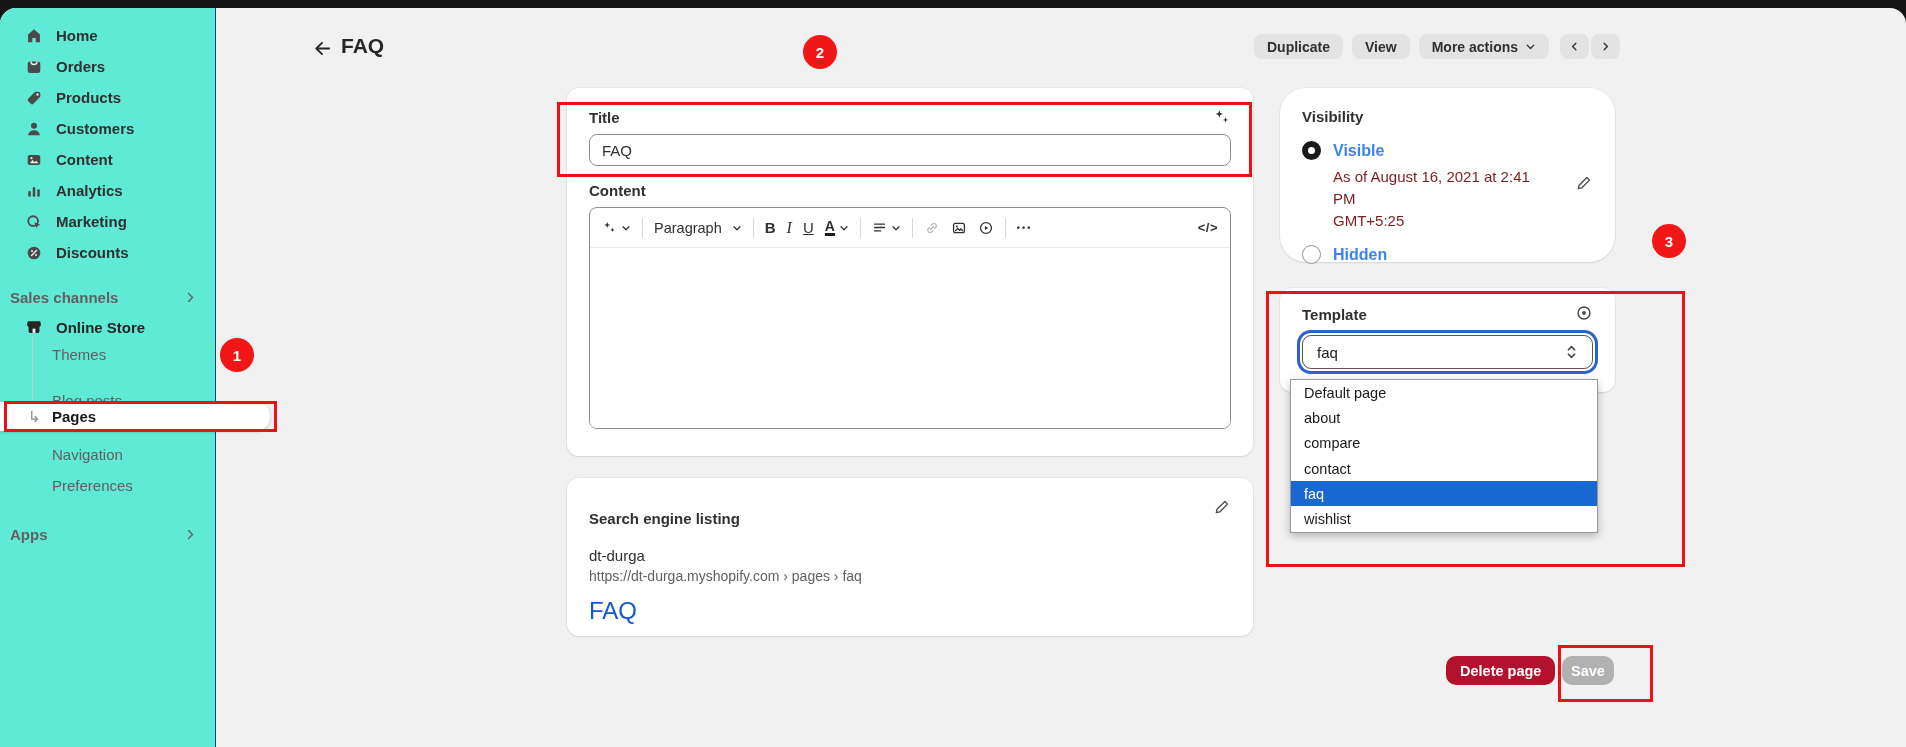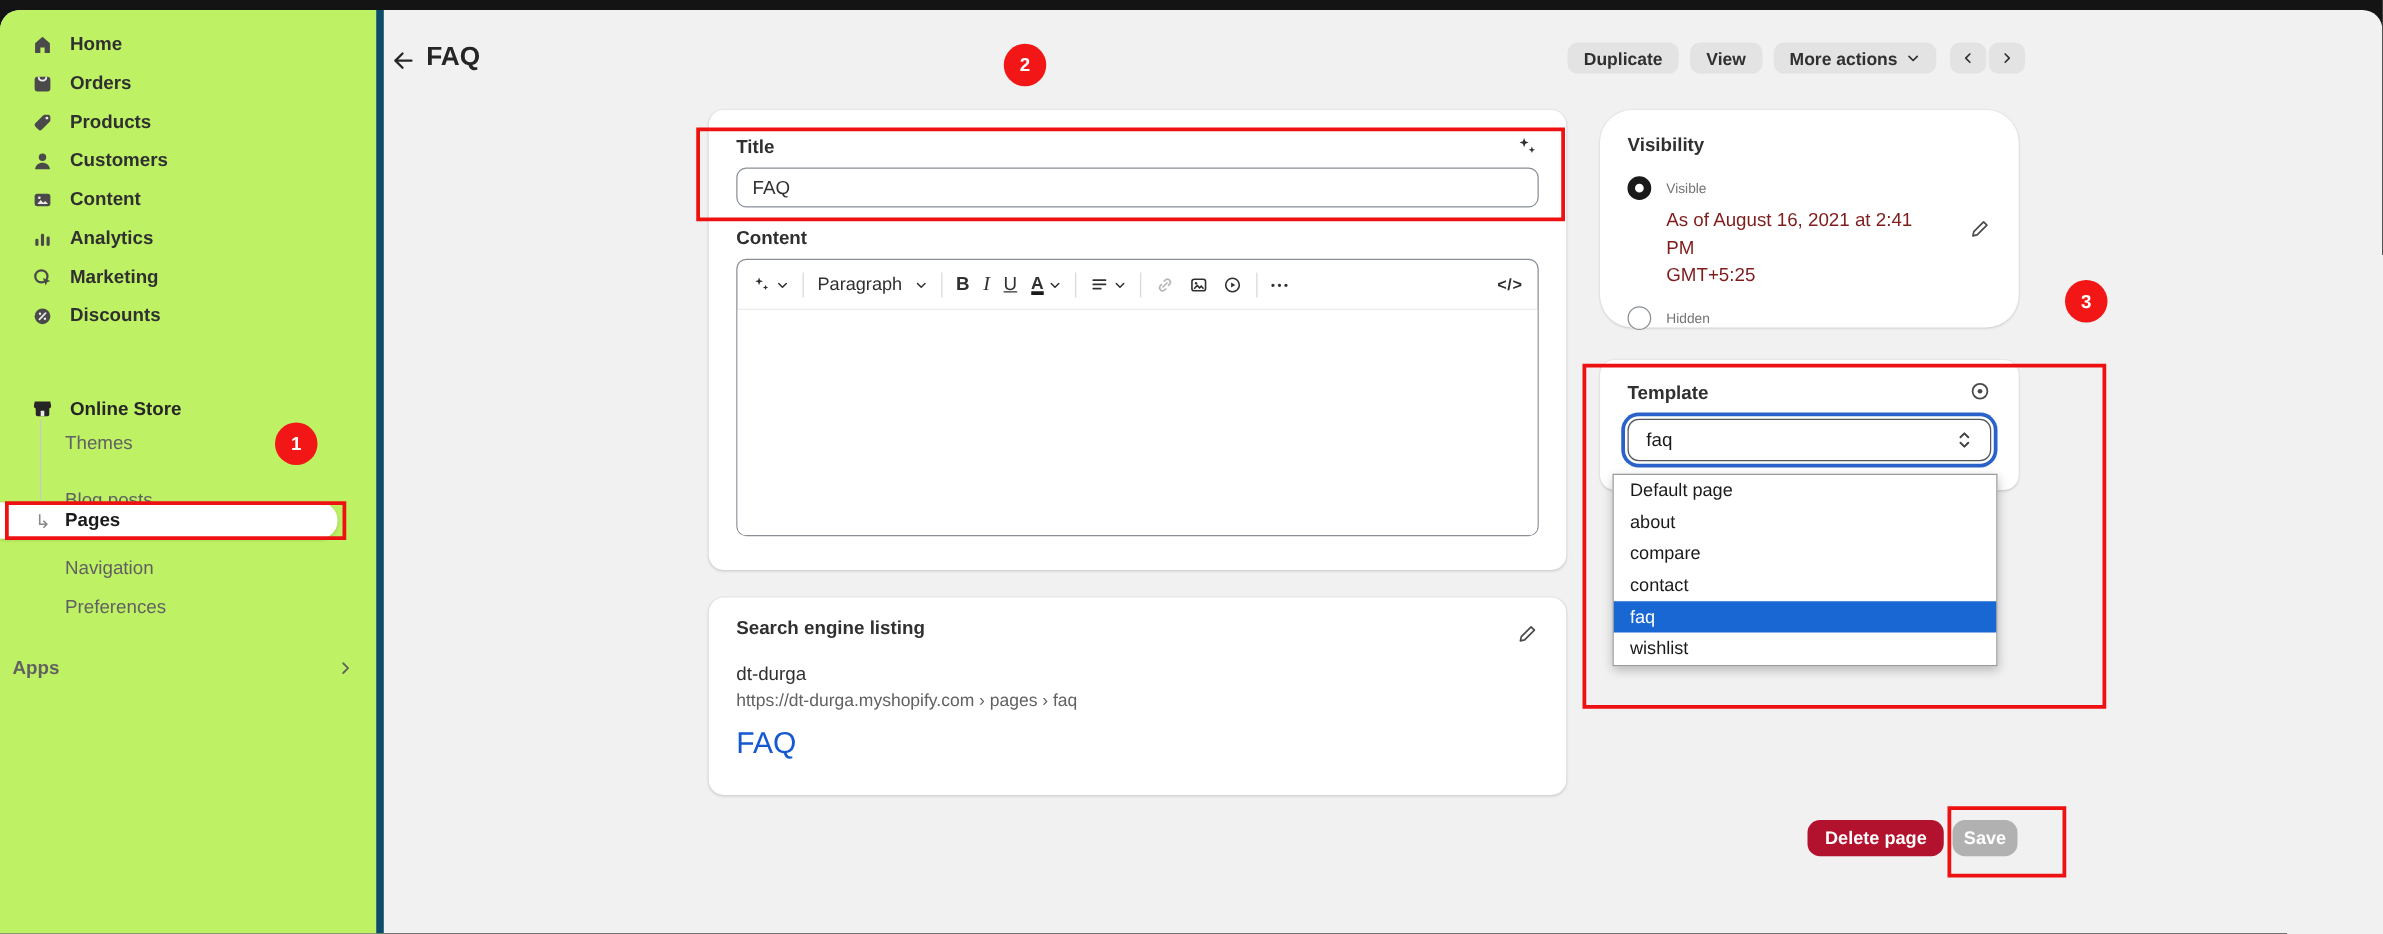--- a/index.html
+++ b/index.html
@@ -5,21 +5,21 @@
   :root{
     --hl:#1967d2; --ann:#ee1111; --del:#b2122e; --link:#1558d2; --focus:#2a62c9;
   }
   *{box-sizing:border-box;margin:0;padding:0;}
   html,body{background:#141414;}
   body{font-family:"Liberation Sans",sans-serif;color:#303030;}
   #stage{position:relative;width:1906px;height:747px;background:#141414;overflow:hidden;}
   .app{position:absolute;top:8px;left:0;width:1906px;height:739px;background:#f1f1f1;
        border-radius:16px 16px 0 0;overflow:hidden;}
   
-  .sidebar{position:absolute;top:0;left:0;bottom:0;width:307px;background:#bef264;border-right:6px solid #0c4a6e;}
+  .sidebar{position:absolute;top:0;left:0;bottom:0;width:216px;background:#5eead4;border-right:1px solid #0c4a6e;}
   .nav{position:absolute;top:12px;left:0;width:100%;}
   .nav-item{display:flex;align-items:center;height:31px;padding-left:25px;gap:13px;
             font-size:15px;font-weight:600;color:#303030;cursor:pointer;}
   .nav-item .ic{width:18px;height:18px;flex:0 0 18px;display:flex;align-items:center;}
   .sec-row{position:absolute;left:0;width:100%;display:flex;align-items:center;height:24px;
            padding:0 18px 0 10px;font-size:15px;font-weight:600;color:#616161;}
   .sec-row .chev{margin-left:auto;}
   .store-row{position:absolute;top:305px;left:0;width:100%;display:flex;align-items:center;height:28px;
              padding-left:25px;gap:13px;font-size:15px;font-weight:650;color:#262626;}
   .store-row .ic{width:18px;height:18px;flex:0 0 18px;display:flex;align-items:center;}
@@ -51,32 +51,32 @@
   .toolbar{display:flex;align-items:center;height:40px;padding:0 12px;gap:11px;border-bottom:1px solid #ececec;}
   .tb{display:inline-flex;align-items:center;gap:4px;color:#303030;font-size:14.5px;cursor:pointer;}
   .tb.dis{color:#b8b8b8;}
   .tdiv{width:1px;height:20px;background:#d9d9d9;}
   .tb-b{font-weight:800;font-size:15px;}
   .tb-i{font-style:italic;font-family:"Liberation Serif",serif;font-size:16px;}
   .tb-u{text-decoration:underline;font-size:15px;}
   .tb-a{font-weight:700;border-bottom:3px solid #1a1a1a;line-height:1.05;font-size:14px;}
   .tb-more{font-size:9px;letter-spacing:2px;font-weight:700;}
   .tb-code{margin-left:auto;font-weight:700;font-size:13px;letter-spacing:.5px;}
-  #card-seo{left:567px;top:470px;width:686px;height:158px;padding:16px 22px;}
+  #card-seo{left:567px;top:470px;width:686px;height:158px;padding:32px 22px;}
   .seo-site{margin-top:20px;font-size:15px;color:#303030;}
   .seo-url{margin-top:4px;font-size:14px;color:#616161;}
   .seo-link{margin-top:13px;font-size:24px;color:var(--link);cursor:pointer;}
   .pencil-abs{position:absolute;right:22px;cursor:pointer;}
   
   #card-vis{left:1280px;top:80px;width:335px;height:174px;padding:20px 22px;border-radius:26px;}
   .radio-row{display:flex;align-items:center;gap:12px;margin-top:16px;}
   .radio{width:19px;height:19px;border-radius:50%;flex:0 0 19px;cursor:pointer;}
   .radio.on{border:6px solid #1a1a1a;background:#fff;}
   .radio.off{border:1.6px solid #8c9196;background:#fff;}
-  .radio-lab{font-size:11px;font-weight:400;color:#737373;}
+  .radio-lab{font-size:16px;font-weight:700;color:#3b82f6;}
   .vis-note{margin:6px 0 0 31px;font-size:15px;color:#7f1d1d;line-height:1.45;width:215px;}
   #card-tpl{left:1280px;top:280px;width:335px;height:104px;padding:18px 22px;}
   .select{margin-top:12px;position:relative;height:34px;border:1.4px solid #54585c;border-radius:9px;
           background:#fff;display:flex;align-items:center;padding:0 14px;font-size:15px;color:#1a1a1a;
           box-shadow:0 0 0 2px #fff,0 0 0 5px var(--focus);cursor:pointer;}
   .select .stepper{margin-left:auto;display:flex;}
   .dropdown{position:absolute;left:1290px;top:371px;width:308px;background:#fff;border:1px solid #9a9a9a;
             box-shadow:0 3px 8px rgba(0,0,0,.25);z-index:30;}
   .opt{height:25.3px;display:flex;align-items:center;padding-left:13px;font-size:14.5px;color:#1a1a1a;cursor:pointer;}
   .opt.selected{background:var(--hl);color:#fff;}
@@ -171,20 +171,28 @@
                 <circle cx="10" cy="10" r="7" fill="#4a4a4a"></circle>
                 <path d="M7.3 12.7l5.4-5.4" stroke="#ebebeb" stroke-width="1.6" stroke-linecap="round"></path>
                 <circle cx="7.8" cy="7.8" r="1.1" fill="#ebebeb"></circle>
                 <circle cx="12.2" cy="12.2" r="1.1" fill="#ebebeb"></circle>
               </svg>
           </span>
           <span>Discounts</span>
         </div>
       </div>
 
+      <div class="sec-row" style="top:277px">
+        <span>Sales channels</span>
+        <span class="chev">
+          <svg width="13" height="13" viewBox="0 0 20 20" fill="none" stroke="#616161" stroke-width="2.2" stroke-linecap="round" stroke-linejoin="round">
+              <path d="M7 4l6 6-6 6"></path>
+            </svg>
+        </span>
+      </div>
 
       <div class="store-row">
         <span class="ic">
           <svg width="18" height="18" viewBox="0 0 20 20" fill="#262626">
               <rect x="4" y="8.8" width="12" height="7.8" rx="1.6"></rect>
               <path d="M3.1 3.6h13.8l.8 4a2.4 2.4 0 0 1-4.2 1.6 2.4 2.4 0 0 1-3.5.2 2.4 2.4 0 0 1-3.5-.2A2.4 2.4 0 0 1 2.3 7.6Z"></path>
               <rect x="8.4" y="11.8" width="3.2" height="4.8" fill="#ebebeb"></rect>
             </svg>
         </span>
         <span>Online Store</span>

